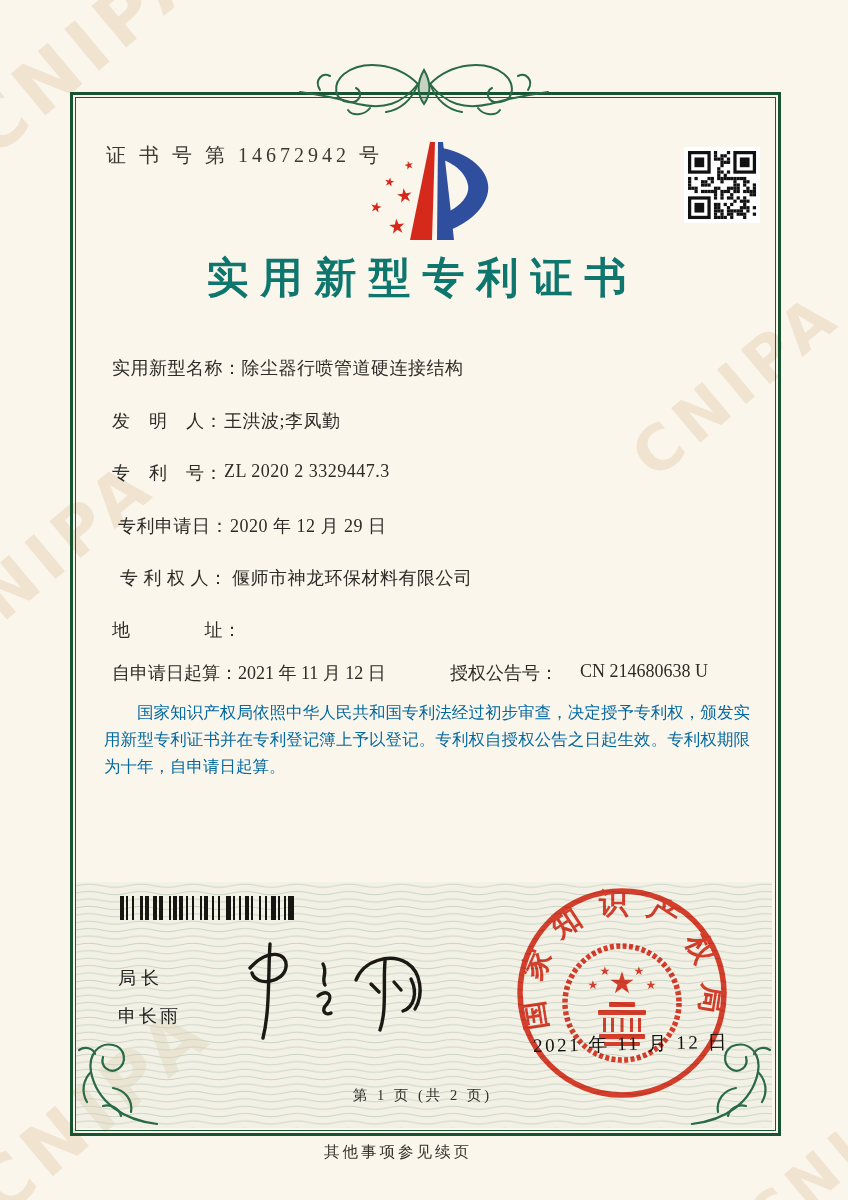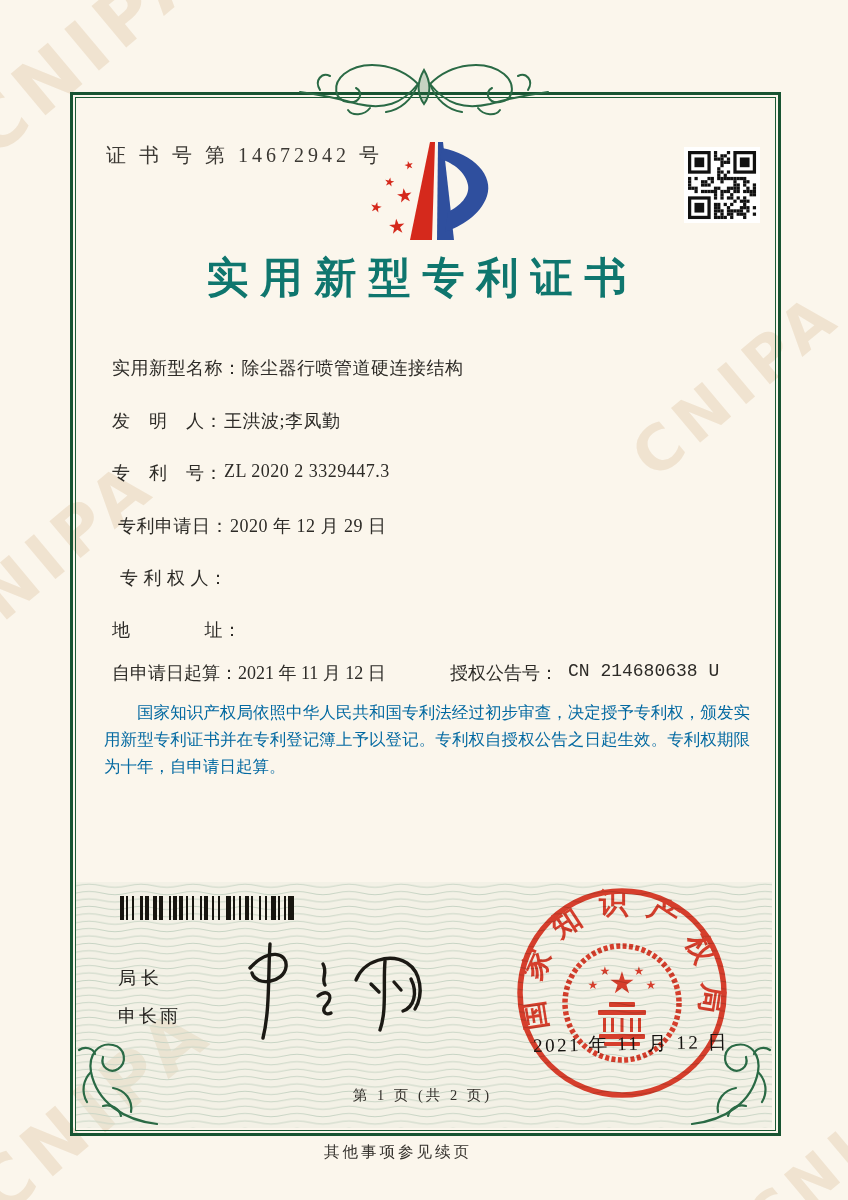--- a/index.html
+++ b/index.html
@@ -306,33 +306,34 @@
 <div class="row" style="top:461px;">
   <span class="lbl">专　利　号：</span>
   <span class="val">ZL 2020 2 3329447.3</span>
 </div>
 <div class="row" style="top:514px;margin-left:6px;">
   <span class="lbl">专利申请日：</span>
   <span class="val">2020 年 12 月 29 日</span>
 </div>
 <div class="row" style="top:566px;margin-left:8px;">
   <span class="lbl">专 利 权 人：</span>
+  <span class="val">偃师市神龙环保材料有限公司</span>
 </div>
 <div class="row" style="top:618px;">
   <span class="lbl">地　　　　址：</span>
 </div>
 
 <div class="grant-row">
   <span class="grant-a">
     <span class="lbl">自申请日起算：</span>
     <span class="val">2021 年 11 月 12 日</span>
   </span>
   <span class="grant-b">
     <span>授权公告号：</span>
-    <span class="val" style="margin-left:10px;font-family:Liberation Mono, monospace;">CN 214680638 U</span>
+    <span class="val" style="margin-left:22px;">CN 214680638 U</span>
   </span>
 </div>
 
 <div class="body-text">
   <p>国家知识产权局依照中华人民共和国专利法经过初步审查，决定授予专利权，颁发实用新型专利证书并在专利登记簿上予以登记。专利权自授权公告之日起生效。专利权期限为十年，自申请日起算。</p>
 </div>
 
 <div class="barcode" id="barcode">
     <i style="width: 4.1px; background: rgb(23, 21, 15);"></i>
     <i style="width: 2.05px; background: transparent;"></i>

